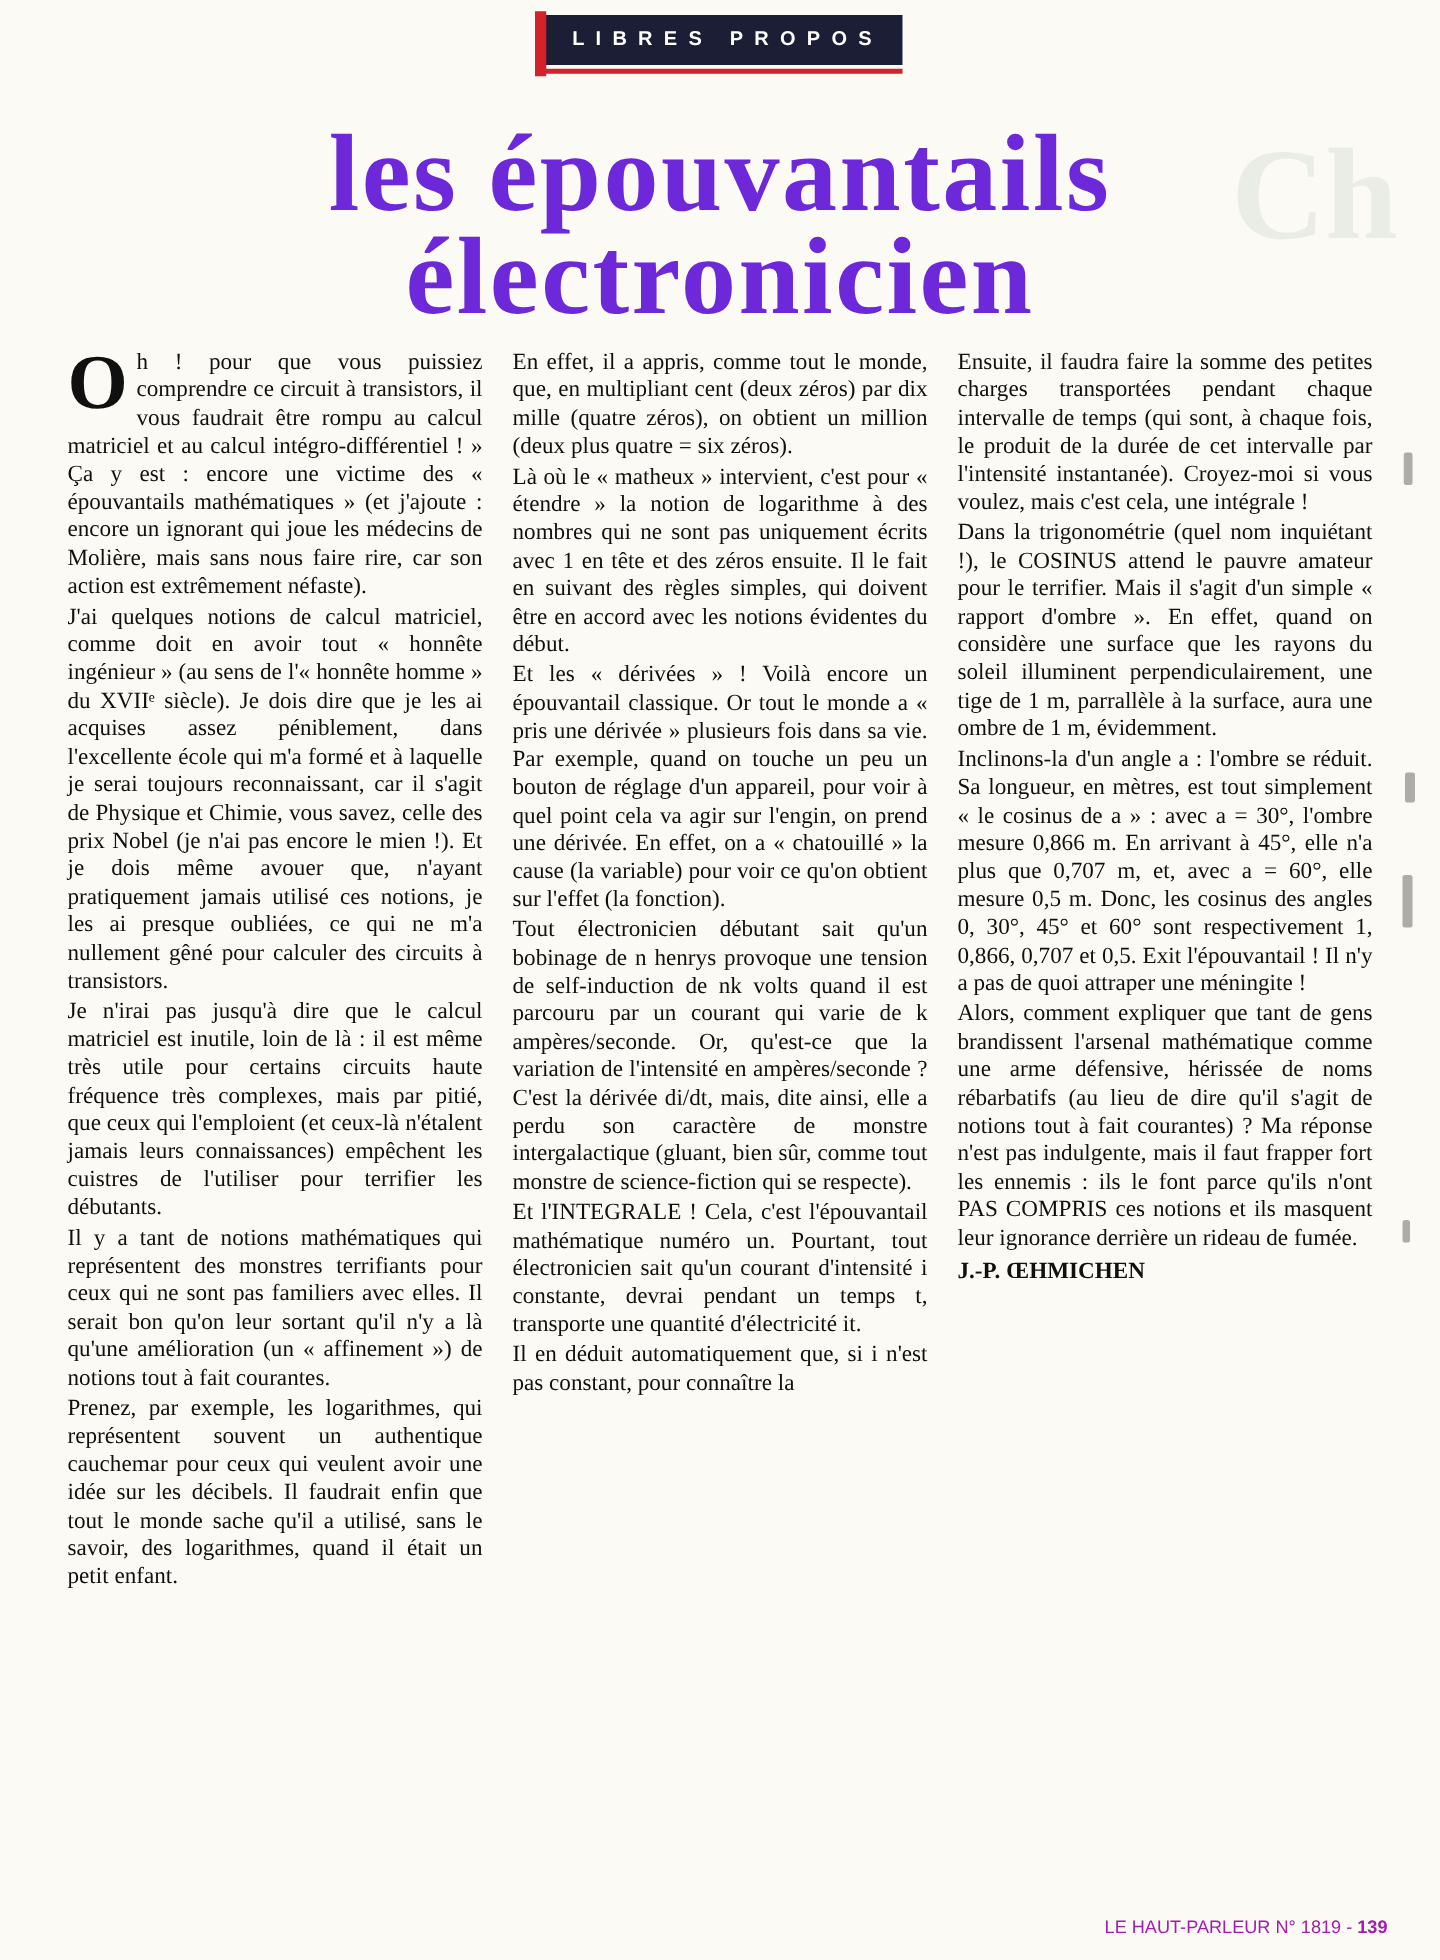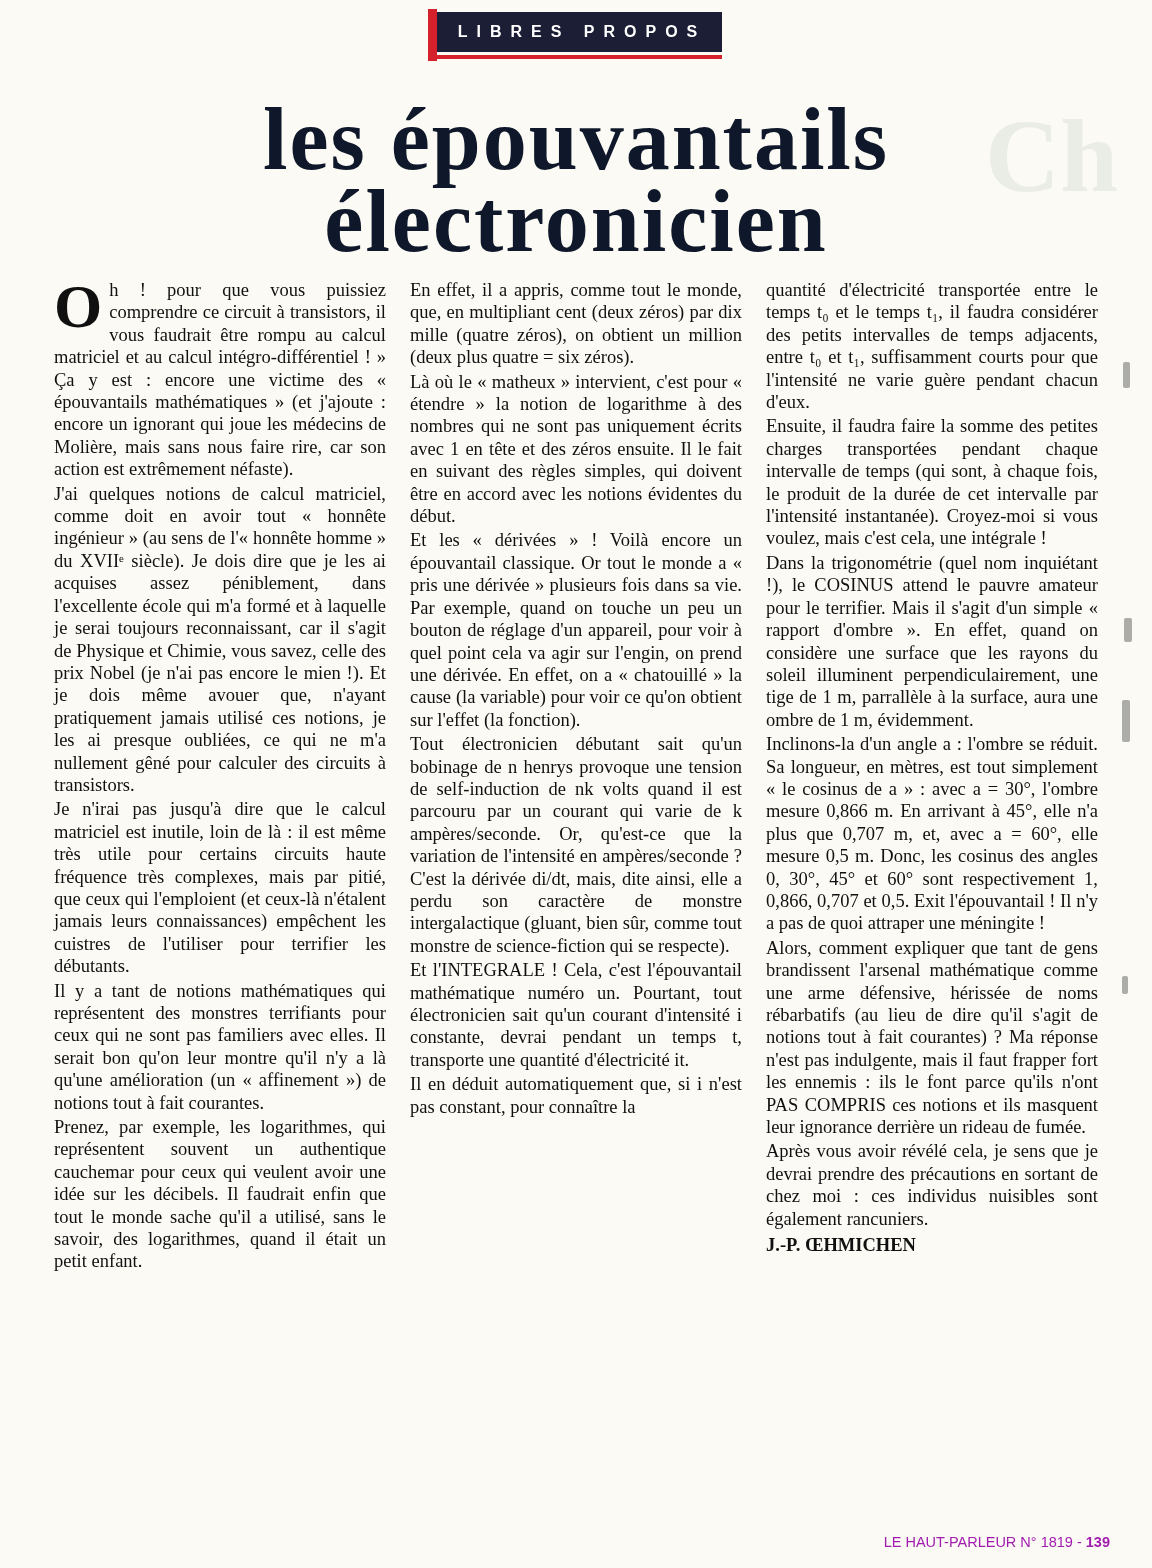--- a/index.html
+++ b/index.html
@@ -112,48 +112,46 @@
       <div class="banner-rule red" style="background: rgb(213, 33, 43);"></div>
     </div>
   </header>
 
   <div class="ghost-heading">Ch</div>
   <div class="smudge s1"></div>
   <div class="smudge s2"></div>
   <div class="smudge s3"></div>
   <div class="smudge s4"></div>
 
-  <h1 class="title" style="color: #0f172a; text-align: center;">
+  <h1 class="title" style="color: #6d28d9; text-align: center;">
     <span class="title-line">les épouvantails</span>
     <span class="title-line">électronicien</span>
   </h1>
 
   <main class="columns">
     <section class="col">
         <p><span class="dropcap">O</span>h ! pour que vous puissiez comprendre ce circuit à transistors, il vous faudrait être rompu au calcul matriciel et au calcul intégro-différentiel ! » Ça y est : encore une victime des « épouvantails mathématiques » (et j'ajoute : encore un ignorant qui joue les médecins de Molière, mais sans nous faire rire, car son action est extrêmement néfaste).</p>
         <p>J'ai quelques notions de calcul matriciel, comme doit en avoir tout « honnête ingénieur » (au sens de l'« honnête homme » du XVIIᵉ siècle). Je dois dire que je les ai acquises assez péniblement, dans l'excellente école qui m'a formé et à laquelle je serai toujours reconnaissant, car il s'agit de Physique et Chimie, vous savez, celle des prix Nobel (je n'ai pas encore le mien !). Et je dois même avouer que, n'ayant pratiquement jamais utilisé ces notions, je les ai presque oubliées, ce qui ne m'a nullement gêné pour calculer des circuits à transistors.</p>
         <p>Je n'irai pas jusqu'à dire que le calcul matriciel est inutile, loin de là : il est même très utile pour certains circuits haute fréquence très complexes, mais par pitié, que ceux qui l'emploient (et ceux-là n'étalent jamais leurs connaissances) empêchent les cuistres de l'utiliser pour terrifier les débutants.</p>
-        <p>Il y a tant de notions mathématiques qui représentent des monstres terrifiants pour ceux qui ne sont pas familiers avec elles. Il serait bon qu'on leur montre qu'il n'y a là qu'une amélioration (un « affinement ») de notions tout à fait courantes.</p>
+        <p>Il y a tant de notions mathématiques qui représentent des monstres terrifiants pour ceux qui ne sont pas familiers avec elles. Il serait bon qu'on leur sortant qu'il n'y a là qu'une amélioration (un « affinement ») de notions tout à fait courantes.</p>
         <p>Prenez, par exemple, les logarithmes, qui représentent souvent un authentique cauchemar pour ceux qui veulent avoir une idée sur les décibels. Il faudrait enfin que tout le monde sache qu'il a utilisé, sans le savoir, des logarithmes, quand il était un petit enfant.</p>
       </section>
     <section class="col">
         <p>En effet, il a appris, comme tout le monde, que, en multipliant cent (deux zéros) par dix mille (quatre zéros), on obtient un million (deux plus quatre = six zéros).</p>
         <p>Là où le « matheux » intervient, c'est pour « étendre » la notion de logarithme à des nombres qui ne sont pas uniquement écrits avec 1 en tête et des zéros ensuite. Il le fait en suivant des règles simples, qui doivent être en accord avec les notions évidentes du début.</p>
         <p>Et les « dérivées » ! Voilà encore un épouvantail classique. Or tout le monde a « pris une dérivée » plusieurs fois dans sa vie. Par exemple, quand on touche un peu un bouton de réglage d'un appareil, pour voir à quel point cela va agir sur l'engin, on prend une dérivée. En effet, on a « chatouillé » la cause (la variable) pour voir ce qu'on obtient sur l'effet (la fonction).</p>
         <p>Tout électronicien débutant sait qu'un bobinage de n henrys provoque une tension de self-induction de nk volts quand il est parcouru par un courant qui varie de k ampères/seconde. Or, qu'est-ce que la variation de l'intensité en ampères/seconde ? C'est la dérivée di/dt, mais, dite ainsi, elle a perdu son caractère de monstre intergalactique (gluant, bien sûr, comme tout monstre de science-fiction qui se respecte).</p>
         <p>Et l'INTEGRALE ! Cela, c'est l'épouvantail mathématique numéro un. Pourtant, tout électronicien sait qu'un courant d'intensité i constante, devrai pendant un temps t, transporte une quantité d'électricité it.</p>
         <p>Il en déduit automatiquement que, si i n'est pas constant, pour connaître la</p>
       </section>
     <section class="col">
-        <p>quantité d'électricité transportée entre le temps t₀ et le temps t₁, il faudra considérer des petits intervalles de temps adjacents, entre t₀ et t₁, suffisamment courts pour que l'intensité ne varie guère pendant chacun d'eux.</p>
         <p>Ensuite, il faudra faire la somme des petites charges transportées pendant chaque intervalle de temps (qui sont, à chaque fois, le produit de la durée de cet intervalle par l'intensité instantanée). Croyez-moi si vous voulez, mais c'est cela, une intégrale !</p>
         <p>Dans la trigonométrie (quel nom inquiétant !), le COSINUS attend le pauvre amateur pour le terrifier. Mais il s'agit d'un simple « rapport d'ombre ». En effet, quand on considère une surface que les rayons du soleil illuminent perpendiculairement, une tige de 1 m, parrallèle à la surface, aura une ombre de 1 m, évidemment.</p>
         <p>Inclinons-la d'un angle a : l'ombre se réduit. Sa longueur, en mètres, est tout simplement « le cosinus de a » : avec a = 30°, l'ombre mesure 0,866 m. En arrivant à 45°, elle n'a plus que 0,707 m, et, avec a = 60°, elle mesure 0,5 m. Donc, les cosinus des angles 0, 30°, 45° et 60° sont respectivement 1, 0,866, 0,707 et 0,5. Exit l'épouvantail ! Il n'y a pas de quoi attraper une méningite !</p>
         <p>Alors, comment expliquer que tant de gens brandissent l'arsenal mathématique comme une arme défensive, hérissée de noms rébarbatifs (au lieu de dire qu'il s'agit de notions tout à fait courantes) ? Ma réponse n'est pas indulgente, mais il faut frapper fort les ennemis : ils le font parce qu'ils n'ont PAS COMPRIS ces notions et ils masquent leur ignorance derrière un rideau de fumée.</p>
-        <p>Après vous avoir révélé cela, je sens que je devrai prendre des précautions en sortant de chez moi : ces individus nuisibles sont également rancuniers.</p>
         <p class="signature">J.-P. ŒHMICHEN</p>
       </section>
   </main>
 
   <footer class="page-footer">
     <span>LE HAUT-PARLEUR N° 1819 - </span><span class="pagenum">139</span>
   </footer>
 
 </div>
 

